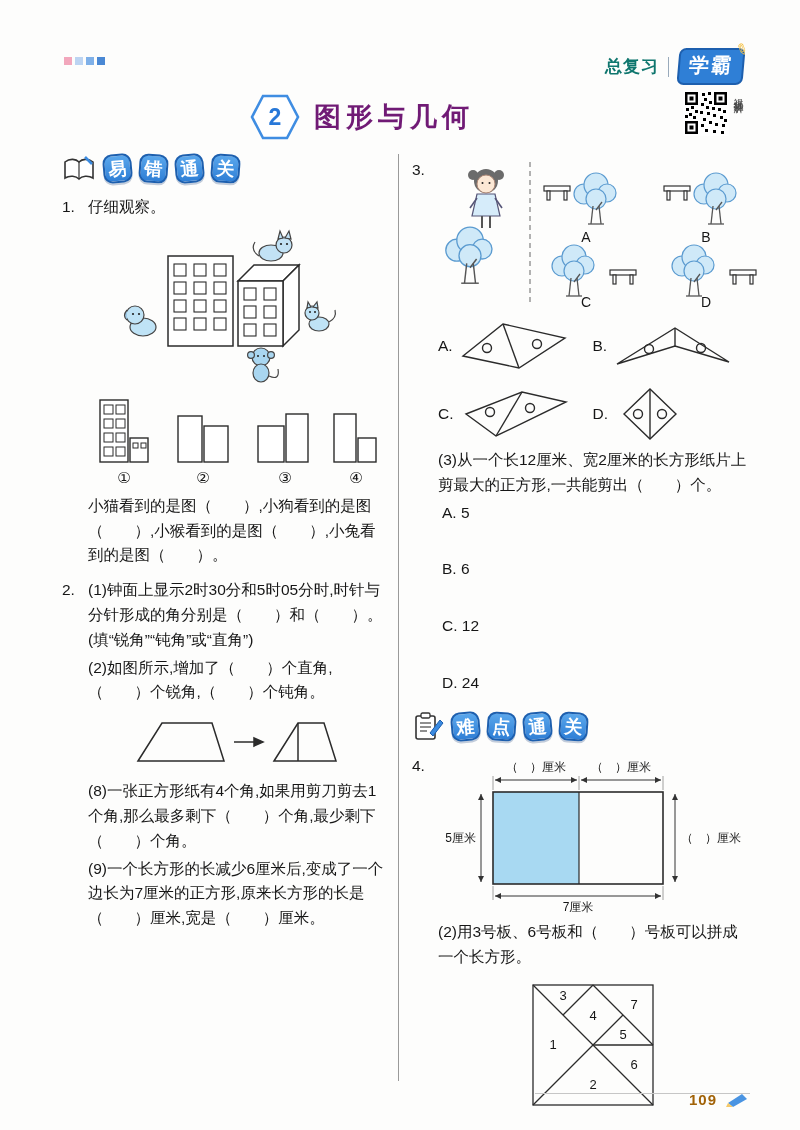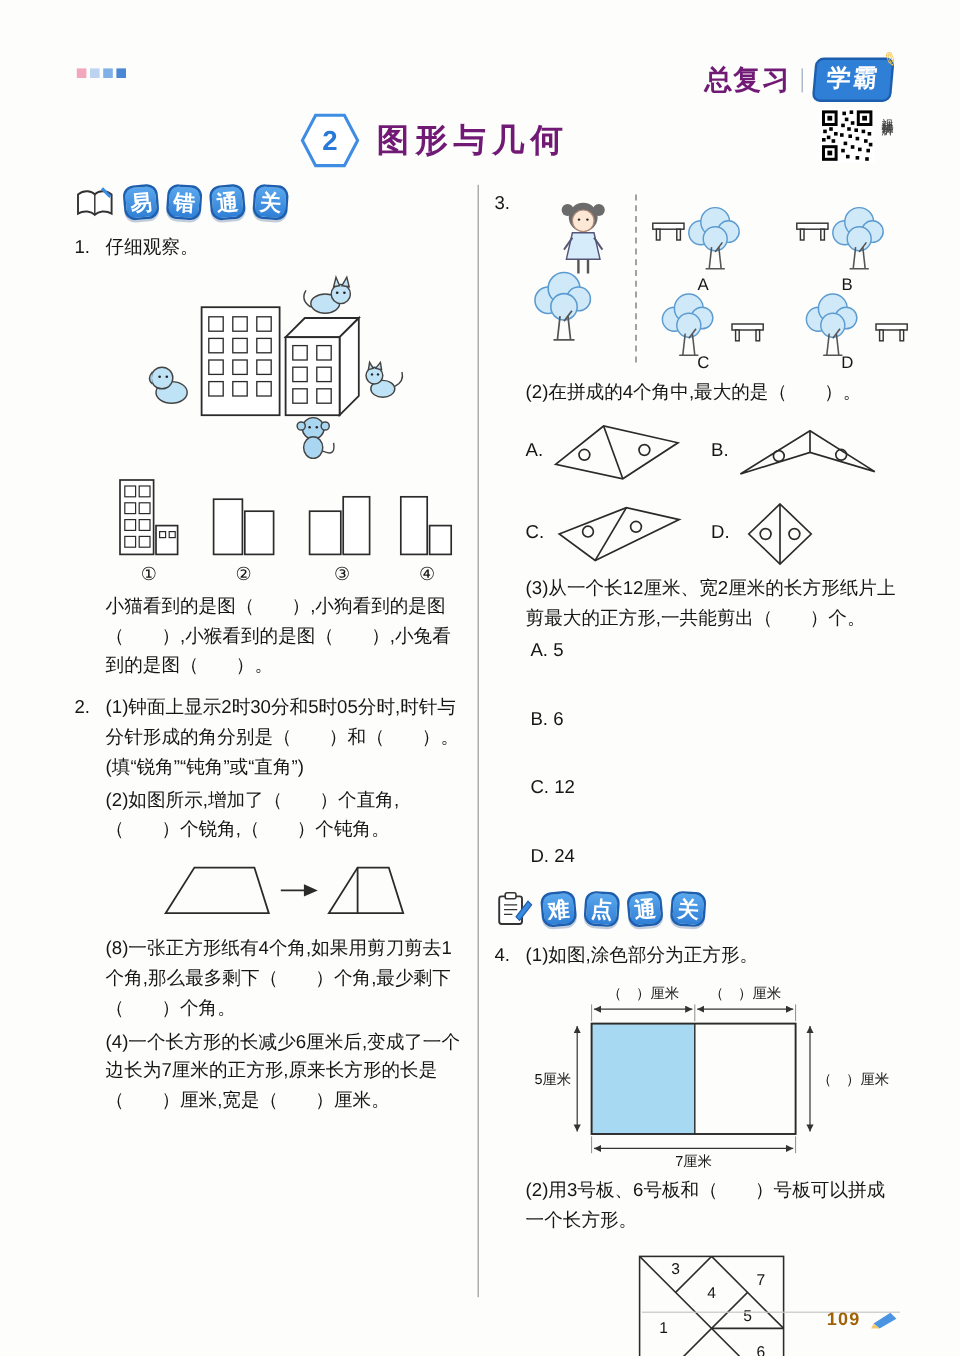--- a/index.html
+++ b/index.html
@@ -6,21 +6,21 @@
   html,body { background:#e9e9e9; }
   body { font-family:"Liberation Sans","DejaVu Sans",sans-serif; }
   .page { position:relative; width:800px; height:1130px; margin:0 auto; background:#fdfdfc; overflow:hidden; }
 
   
   .deco { position:absolute; top:57px; left:64px; display:flex; gap:3px; }
   .deco span { width:8px; height:8px; display:block; }
   .deco .d1{background:#f2a7bc;} .deco .d2{background:#bcd4f2;} .deco .d3{background:#7fb0e8;} .deco .d4{background:#4a88d4;}
 
   .brand { position:absolute; top:48px; right:56px; display:flex; align-items:center; gap:9px; }
-  .brand-review { color:#701a75; font-weight:bold; font-size:23px; letter-spacing:1px; }
+  .brand-review { color:#0f766e; font-weight:bold; font-size:17px; letter-spacing:1px; }
   .brand-sep { width:1px; height:20px; background:#9ab; }
   .brand-badge { position:relative; background:#2f7fd6; color:#fff; font-weight:bold; font-size:20px;
                  padding:2px 9px 4px; border-radius:7px; border:2px solid #1d5fae; transform:skewX(-5deg);
                  letter-spacing:2px; }
   .brand-pencil { position:absolute; right:-7px; top:-9px; color:#f5c34a; font-size:15px; transform:rotate(20deg); }
 
   
   .title-row { position:absolute; top:94px; left:250px; display:flex; align-items:center; gap:14px; }
   .chapter-title { font-size:27px; font-weight:bold; color:#701a75; letter-spacing:5px; }
 
@@ -271,21 +271,21 @@
           <g fill="none" stroke="#2b2b2b" stroke-width="1.5">
             <polygon points="10,50 34,12 84,12 96,50"></polygon>
             <line x1="106" y1="31" x2="126" y2="31"></line>
             <polygon points="126,27 135,31 126,35" fill="#2b2b2b"></polygon>
             <polygon points="146,50 170,12 196,12 208,50"></polygon>
             <line x1="170" y1="12" x2="170" y2="50"></line>
           </g>
         </svg>
 
         <p class="q-part">(8)一张正方形纸有4个角,如果用剪刀剪去1个角,那么最多剩下（　　）个角,最少剩下（　　）个角。</p>
-        <p class="q-part">(4)一个长方形的长减少6厘米后,变成了一个边长为7厘米的正方形,原来长方形的长是（　　）厘米,宽是（　　）厘米。</p>
+        <p class="q-part">(9)一个长方形的长减少6厘米后,变成了一个边长为7厘米的正方形,原来长方形的长是（　　）厘米,宽是（　　）厘米。</p>
       </div>
     </section>
 
     <section class="col-right">
 
       <div class="q-block" style="margin-top:0;">
         <span class="q-num">3.</span>
 
         <svg class="fig" width="330" height="152" viewBox="0 0 330 152">
           <defs>
@@ -339,21 +339,20 @@
 
           <use href="#tree" transform="translate(136,106)"></use>
           <use href="#bench" transform="translate(172,112)"></use>
           <text x="148" y="149" text-anchor="middle" font-size="14" fill="#161616">C</text>
 
           <use href="#tree" transform="translate(256,106)"></use>
           <use href="#bench" transform="translate(292,112)"></use>
           <text x="268" y="149" text-anchor="middle" font-size="14" fill="#161616">D</text>
         </svg>
 
-        <p class="q-part">(2)在拼成的4个角中,最大的是（　　）。</p>
 
         <div class="shape-grid">
           <div class="shape-opt">
             <span class="opt-letter">A.</span>
             <svg width="112" height="56" viewBox="0 0 112 56">
               <g fill="none" stroke="#2b2b2b" stroke-width="1.4">
                 <polygon points="4,38 44,6 106,20 60,50"></polygon>
                 <line x1="44" y1="6" x2="60" y2="50"></line>
                 <circle cx="28" cy="30" r="4.5"></circle>
                   <circle cx="78" cy="26" r="4.5"></circle>
@@ -414,21 +413,20 @@
           <polygon points="18,21 28,8 31,11 21,24" fill="#3a8ae0" stroke="#1d5fae" stroke-width="1"></polygon>
         </svg>
         <span class="bubble">难</span>
         <span class="bubble">点</span>
         <span class="bubble">通</span>
         <span class="bubble">关</span>
       </div>
 
       <div class="q-block">
         <span class="q-num">4.</span>
-        <p class="q-part">(1)如图,涂色部分为正方形。</p>
 
         <svg class="fig" width="300" height="160" viewBox="0 0 300 160">
           <defs>
             <marker id="arr" markerWidth="8" markerHeight="8" refX="6" refY="3" orient="auto-start-reverse">
               <path d="M0,0 L6,3 L0,6 z" fill="#333"></path>
             </marker>
           </defs>
           <rect x="50" y="38" width="86" height="92" fill="#a8d9f2"></rect>
           <rect x="50" y="38" width="170" height="92" fill="none" stroke="#2b2b2b" stroke-width="1.6"></rect>
           <line x1="136" y1="38" x2="136" y2="130" stroke="#2b2b2b" stroke-width="1.2"></line>

